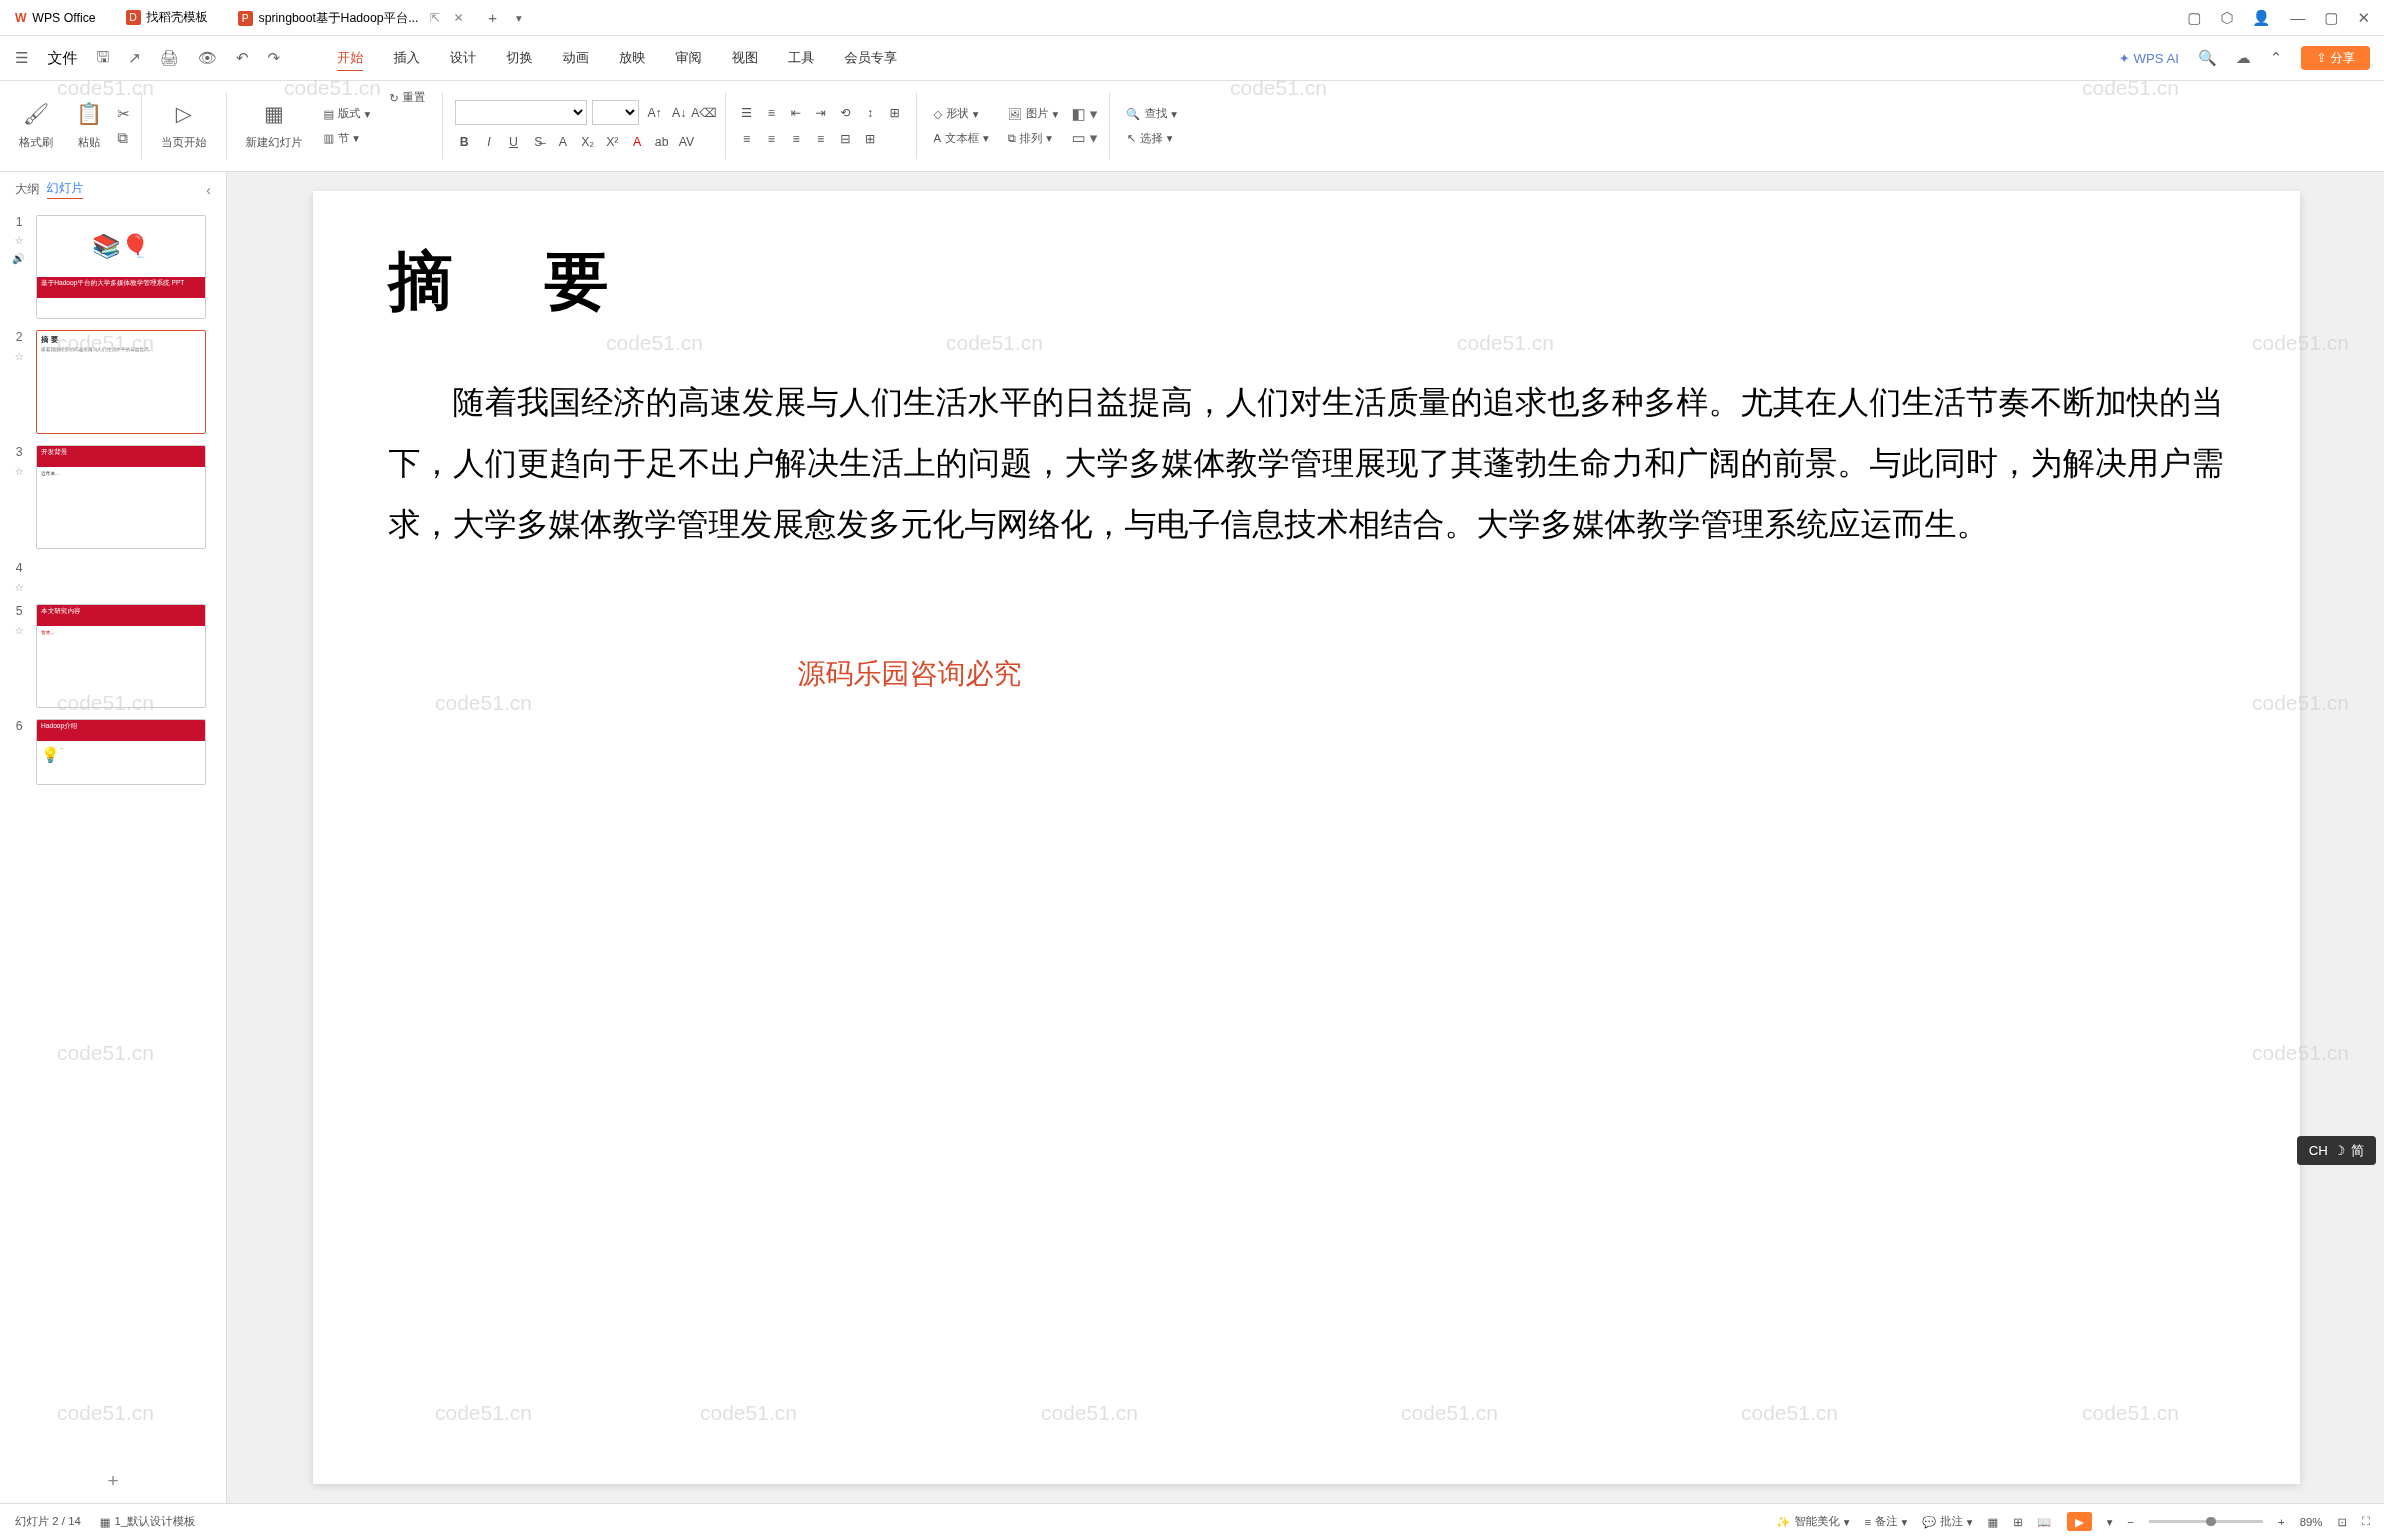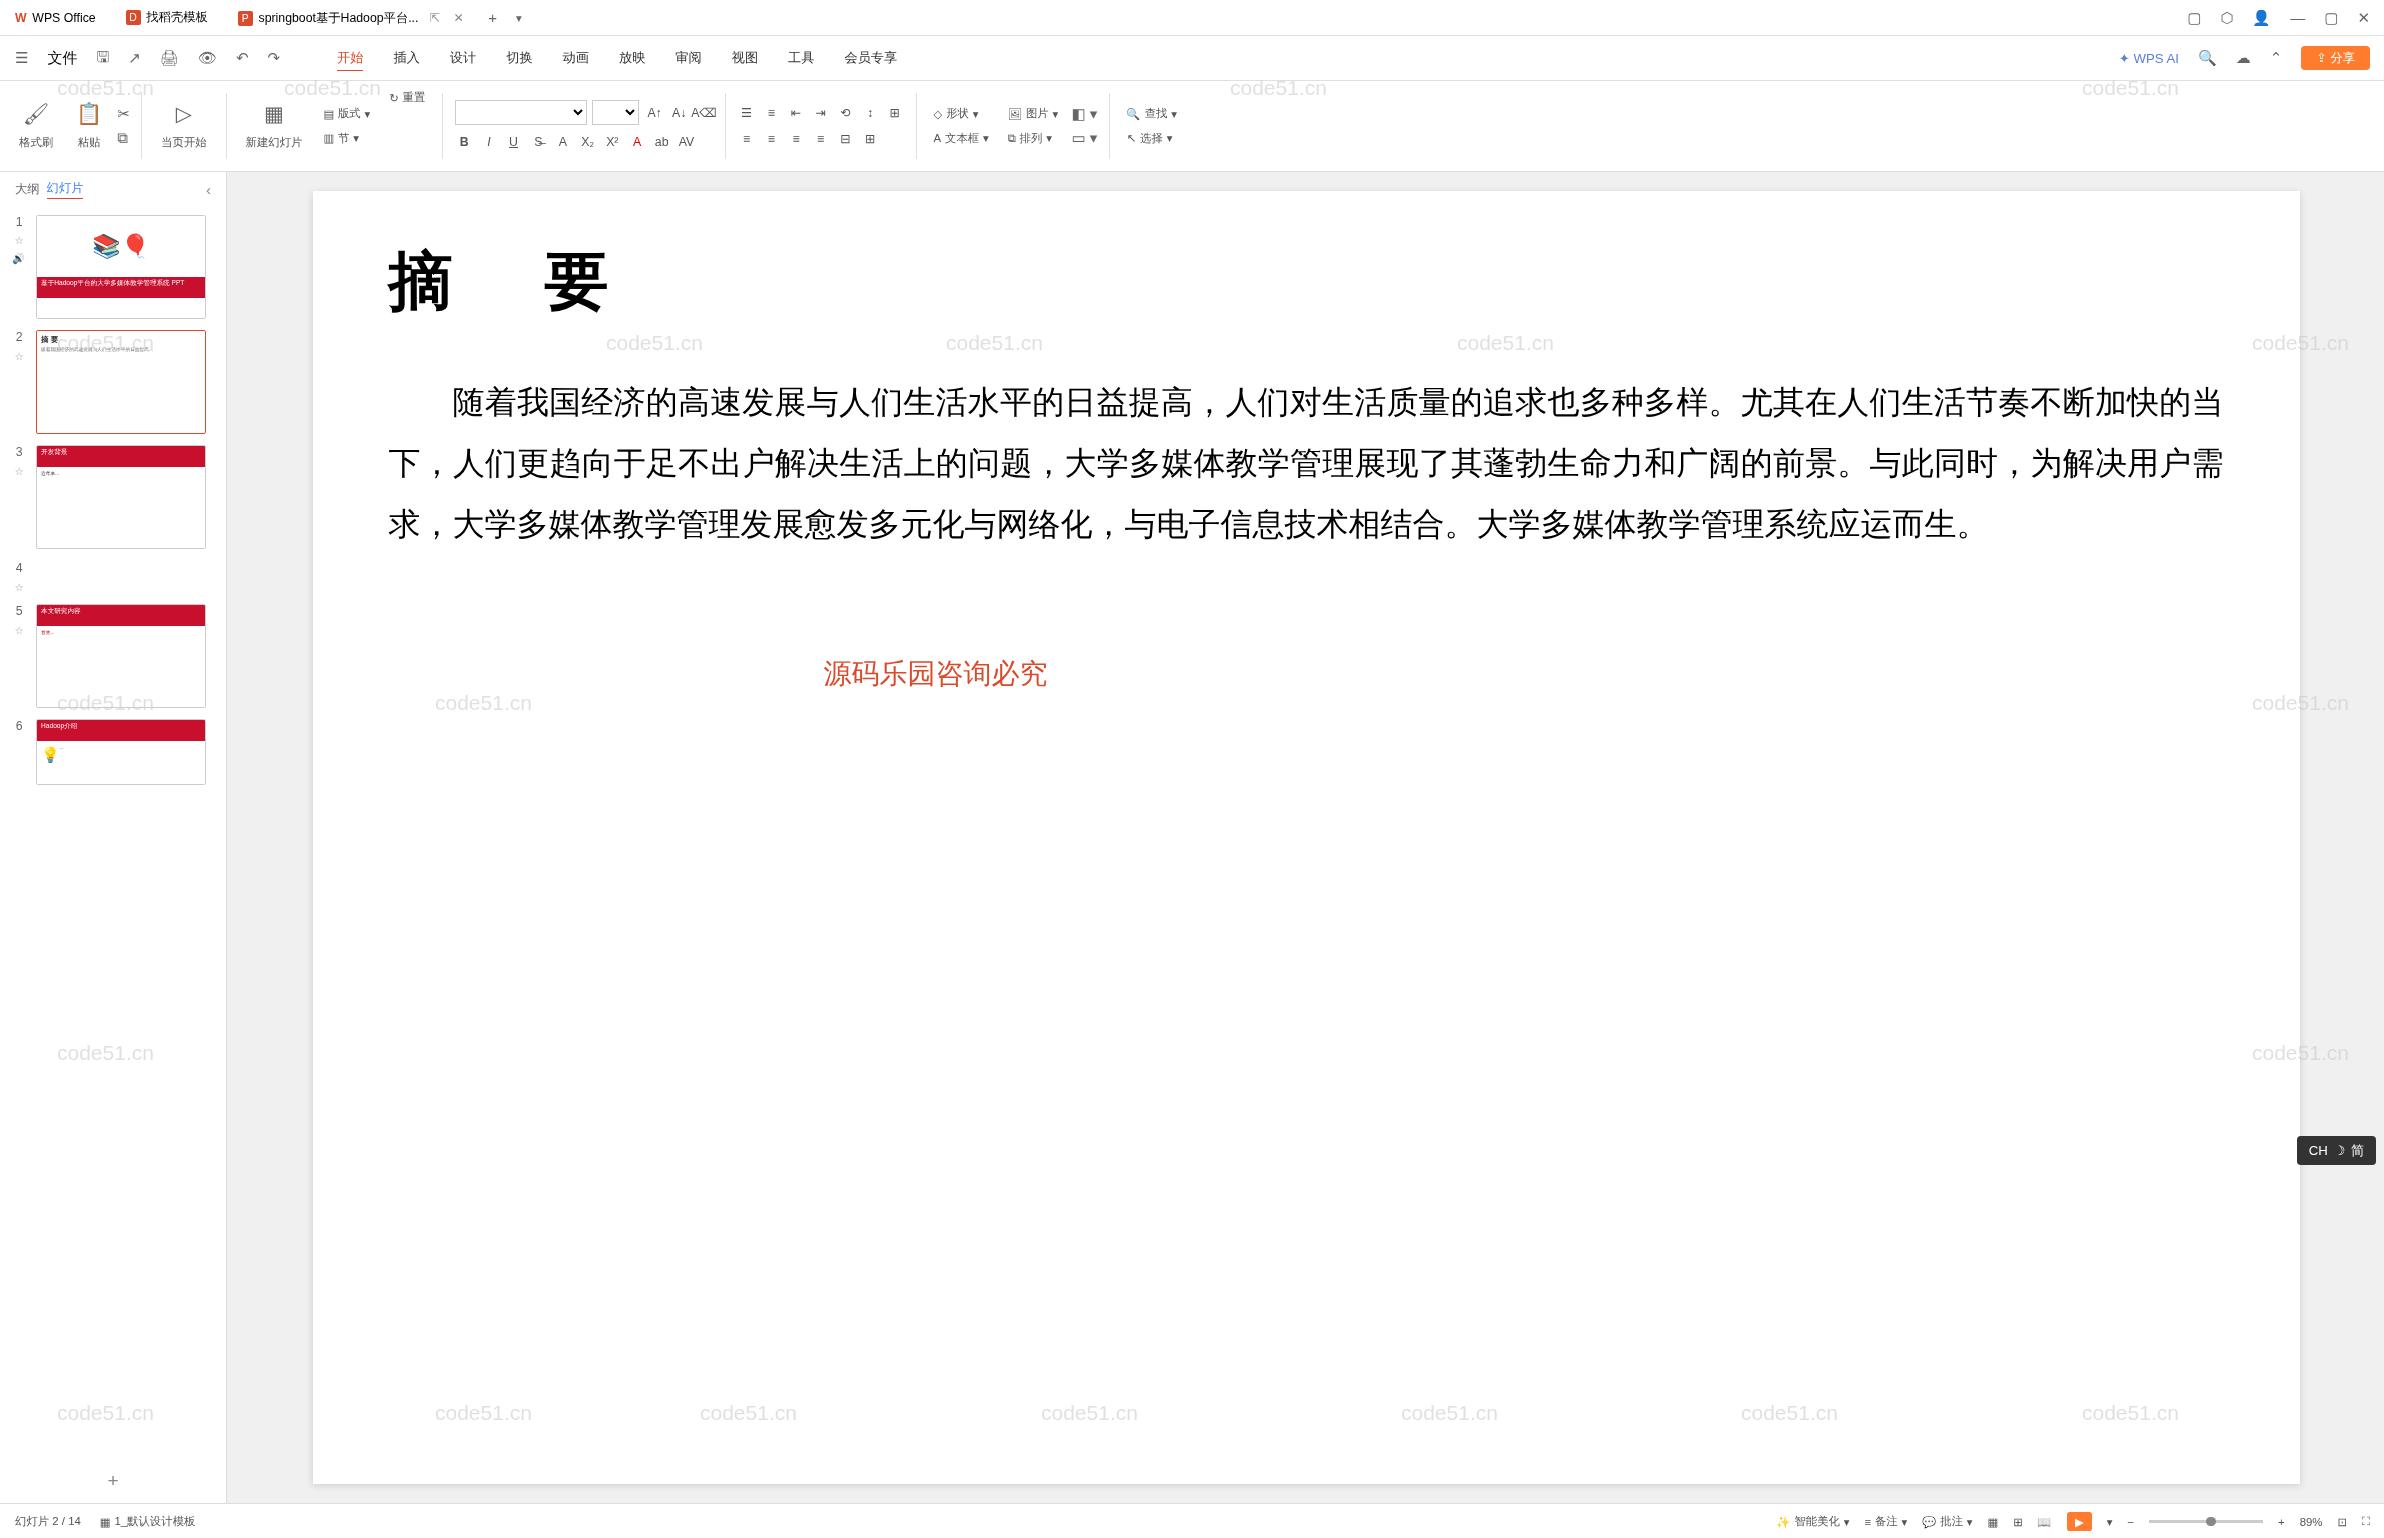--- a/index.html
+++ b/index.html
@@ -350,21 +350,21 @@
     <div class="add-slide">+</div>
   </div>
 
   <div class="canvas-area">
     <div class="slide-container">
       <div class="slide">
         <div class="slide-title">摘  要</div>
         <div class="slide-body">
           <p>随着我国经济的高速发展与人们生活水平的日益提高，人们对生活质量的追求也多种多样。尤其在人们生活节奏不断加快的当下，人们更趋向于足不出户解决生活上的问题，大学多媒体教学管理展现了其蓬勃生命力和广阔的前景。与此同时，为解决用户需求，大学多媒体教学管理发展愈发多元化与网络化，与电子信息技术相结合。大学多媒体教学管理系统应运而生。</p>
         </div>
-        <div class="watermark-red" style="left:511px;top:464px">源码乐园咨询必究</div>
+        <div class="watermark-red" style="left:485px;top:464px">源码乐园咨询必究</div>
       </div>
     </div>
   </div>
 </div>
 
 <div class="statusbar">
   <div class="statusbar-left">
     <span>幻灯片 2 / 14</span>
     <span class="status-btn">
         <span>▦</span>

